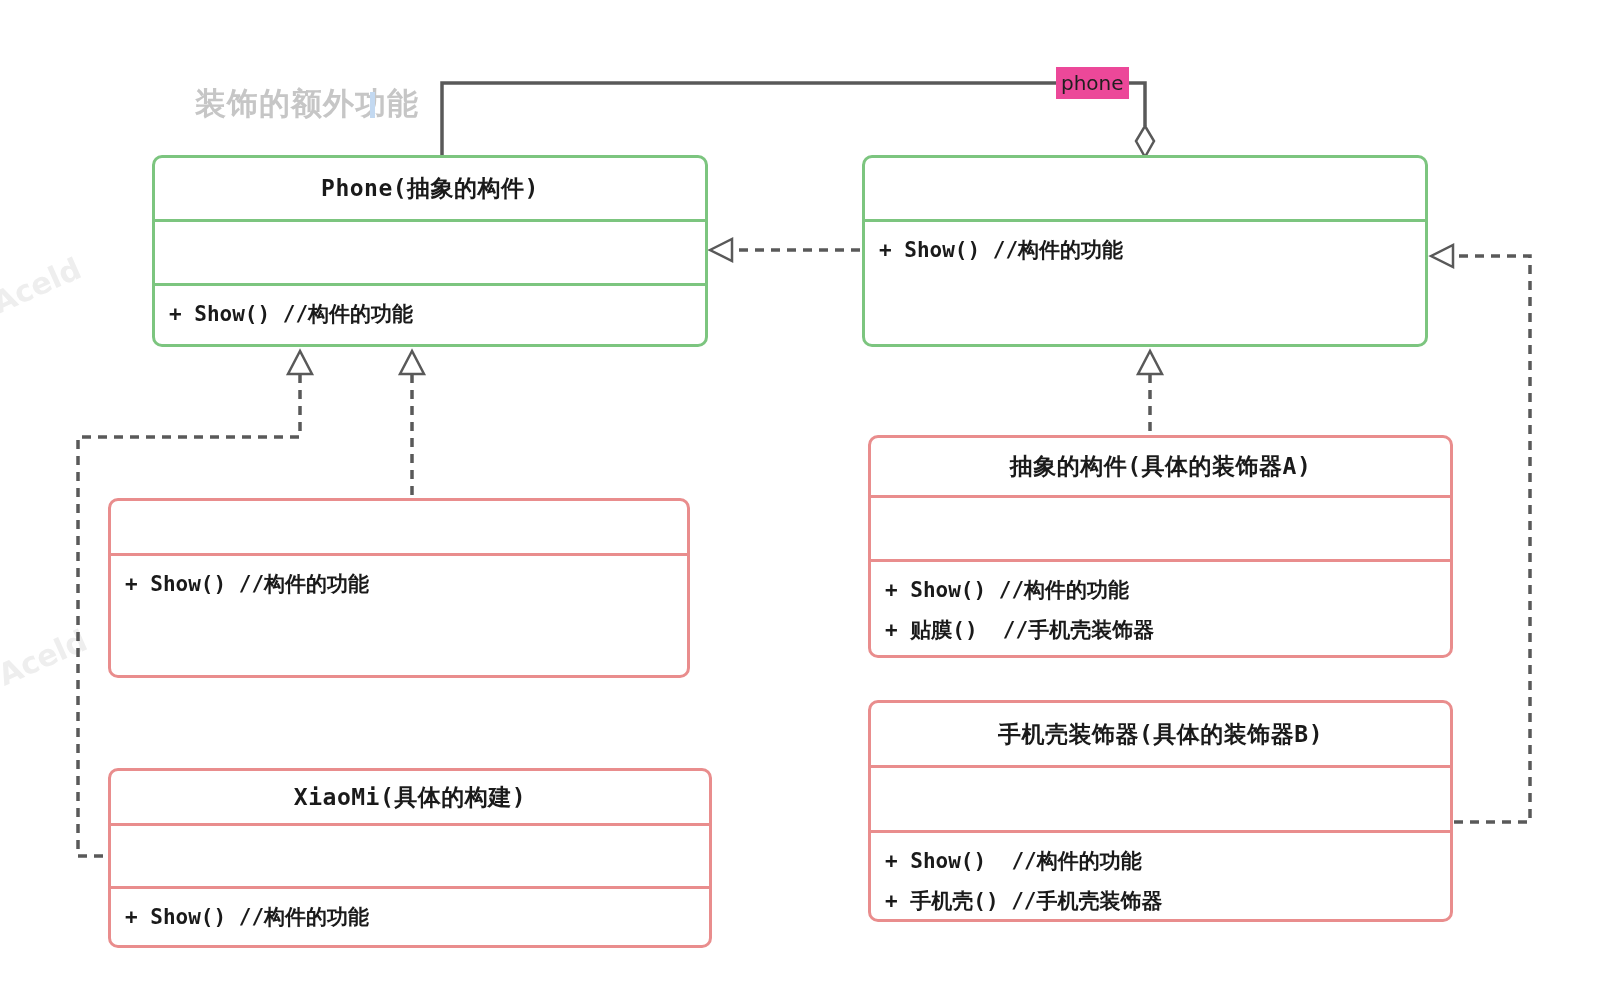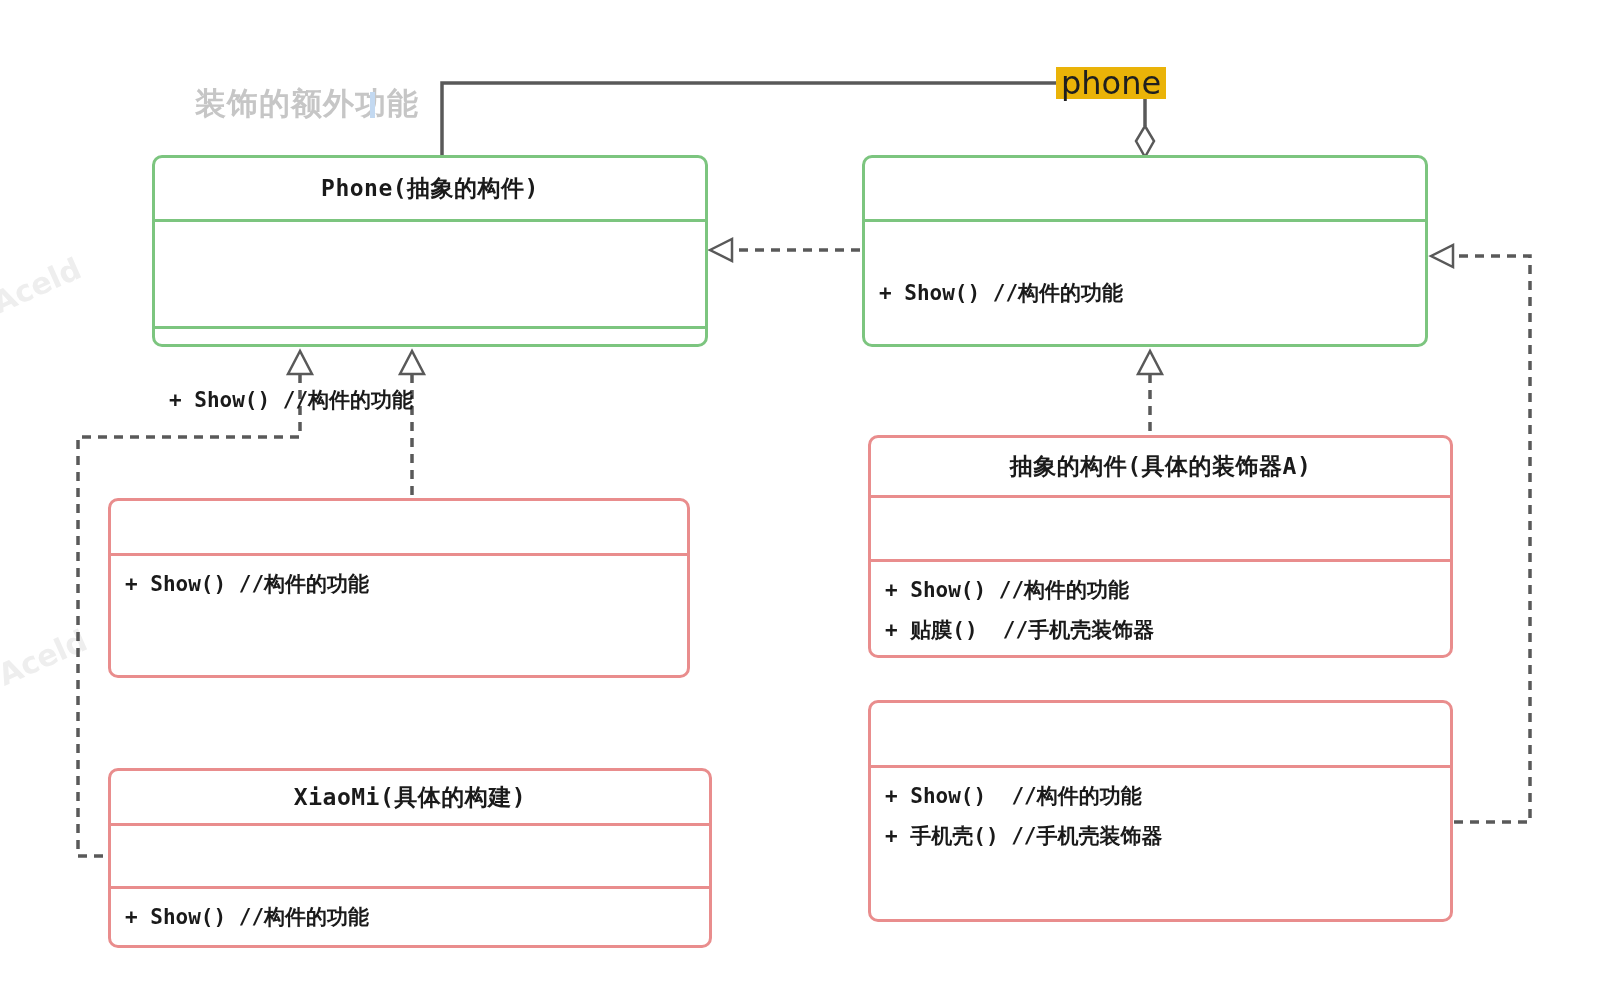--- a/index.html
+++ b/index.html
@@ -5,42 +5,42 @@
   html,body{margin:0;padding:0;background:#ffffff;}
   #canvas{
     position:relative;width:1613px;height:998px;background:#ffffff;overflow:hidden;
     font-family:"DejaVu Sans Mono","DejaVu Sans",monospace;color:#1a1a1a;
   }
   
   .uml-box{
     position:absolute;display:grid;background:#ffffff;
     border:3px solid;border-radius:10px;box-sizing:border-box;
   }
-  .uml-box.green{border-color:#7cc57f;gap:43px;}
+  .uml-box.green{border-color:#7cc57f;}
   .uml-box.red{border-color:#e98d8d;}
   .uml-title{
     display:flex;align-items:center;justify-content:center;
     font-weight:bold;font-size:23px;letter-spacing:0.5px;
     border-bottom:3px solid;box-sizing:border-box;
   }
   .uml-attrs{border-bottom:3px solid;box-sizing:border-box;}
   .green .uml-title,.green .uml-attrs{border-color:#7cc57f;}
   .red .uml-title,.red .uml-attrs{border-color:#e98d8d;}
   .uml-methods{padding:8px 0 0 14px;box-sizing:border-box;font-weight:bold;}
   .method{white-space:pre;font-size:21px;line-height:40px;}
   
   #wires{position:absolute;left:0;top:0;pointer-events:none;}
   .wire{stroke:#595959;stroke-width:3.5;fill:none;}
   .wire.dashed{stroke-dasharray:9 7;}
   .head{fill:#ffffff;stroke:#595959;stroke-width:2.5;}
   
   .edge-label{
-    position:absolute;background:#eab308;padding:0 5px;
+    position:absolute;background:#ec4899;padding:0 5px;
     font-family:"DejaVu Sans","Liberation Sans",sans-serif;
-    font-size:32px;color:#1f1f1f;line-height:32px;
+    font-size:20px;color:#1f1f1f;line-height:32px;
   }
   .wm-main{
     position:absolute;left:195px;top:83px;
     font-family:"DejaVu Sans","Liberation Sans",sans-serif;
     font-weight:bold;font-size:31px;color:#c6c6c6;letter-spacing:1px;
   }
   .wm-side{
     position:absolute;
     font-family:"DejaVu Sans","Liberation Sans",sans-serif;
     font-weight:bold;font-size:30px;color:#eeeeee;
@@ -117,20 +117,21 @@
   <div class="uml-box red" style="left:868px;top:435px;width:585px;height:223px;grid-template-rows:60px 64px auto;">
     <div class="uml-title">抽象的构件(具体的装饰器A)</div>
     <div class="uml-attrs"></div>
     <div class="uml-methods">
       <div class="method">+ Show() //构件的功能</div>
       <div class="method">+ 贴膜()  //手机壳装饰器</div>
     </div>
   </div>
 
   <div class="uml-box red" style="left:868px;top:700px;width:585px;height:222px;grid-template-rows:65px 65px auto;">
+    <div class="uml-title">手机壳装饰器(具体的装饰器B)</div>
     <div class="uml-attrs"></div>
     <div class="uml-methods">
       <div class="method">+ Show()  //构件的功能</div>
       <div class="method">+ 手机壳() //手机壳装饰器</div>
     </div>
   </div>
 
 </div>
 
 </body></html>

